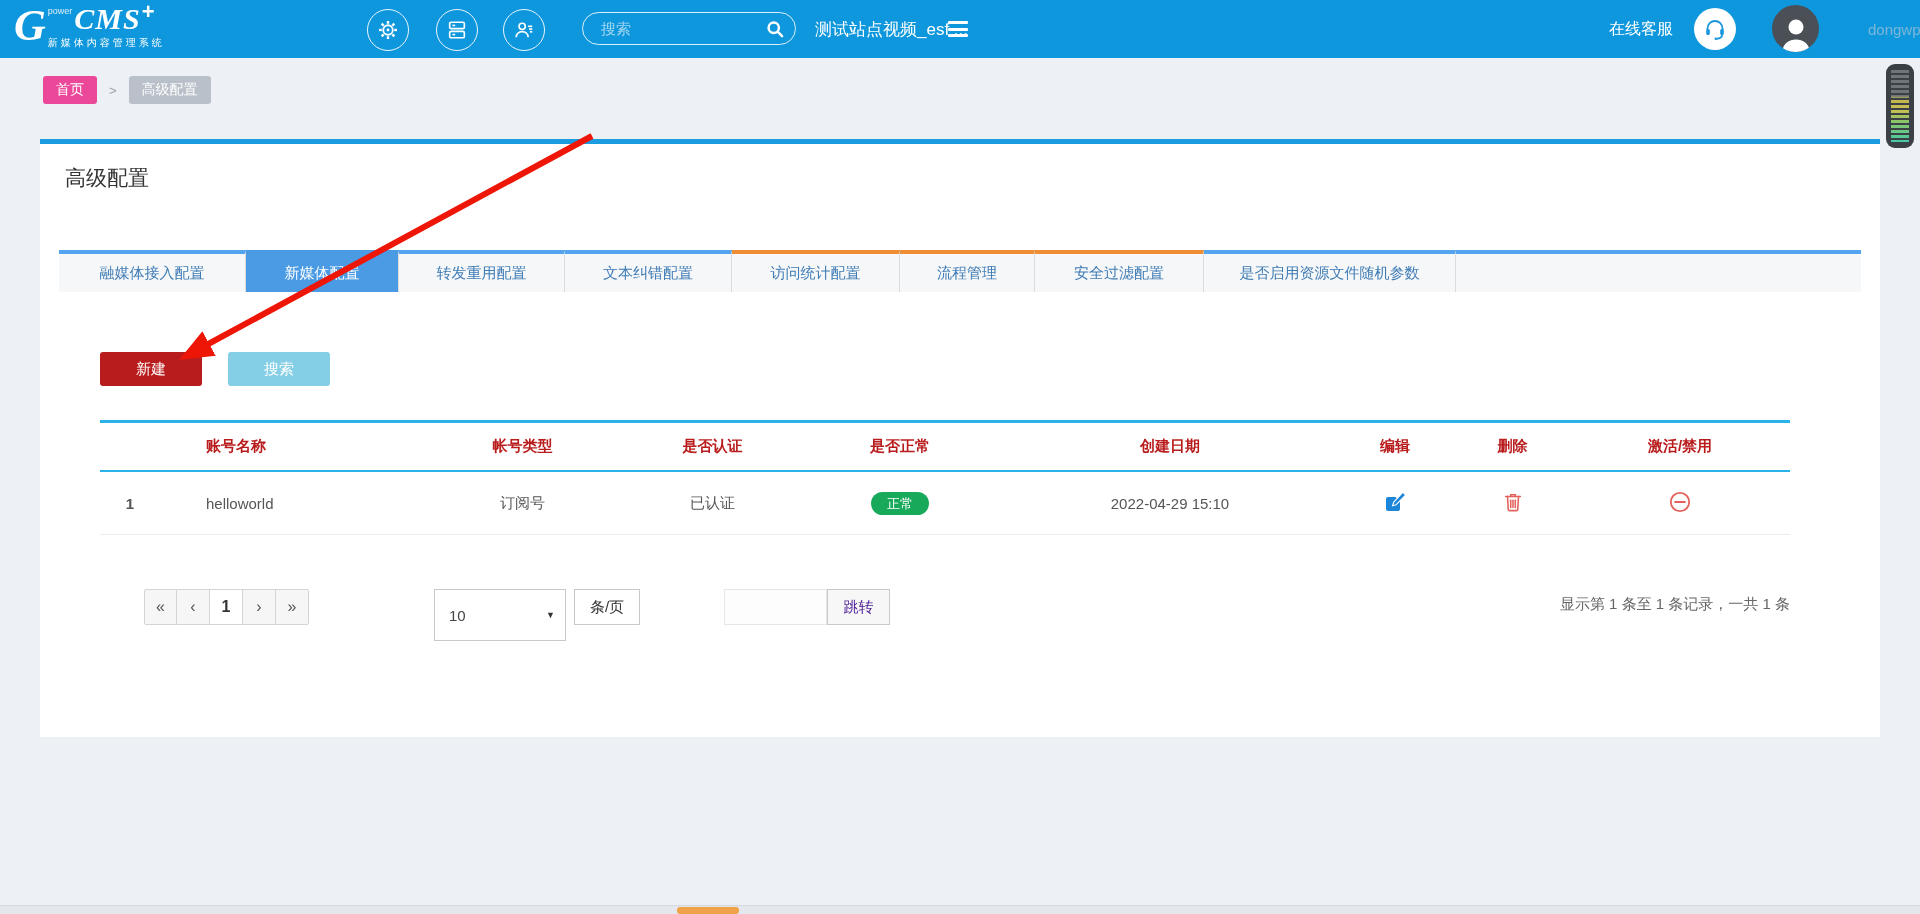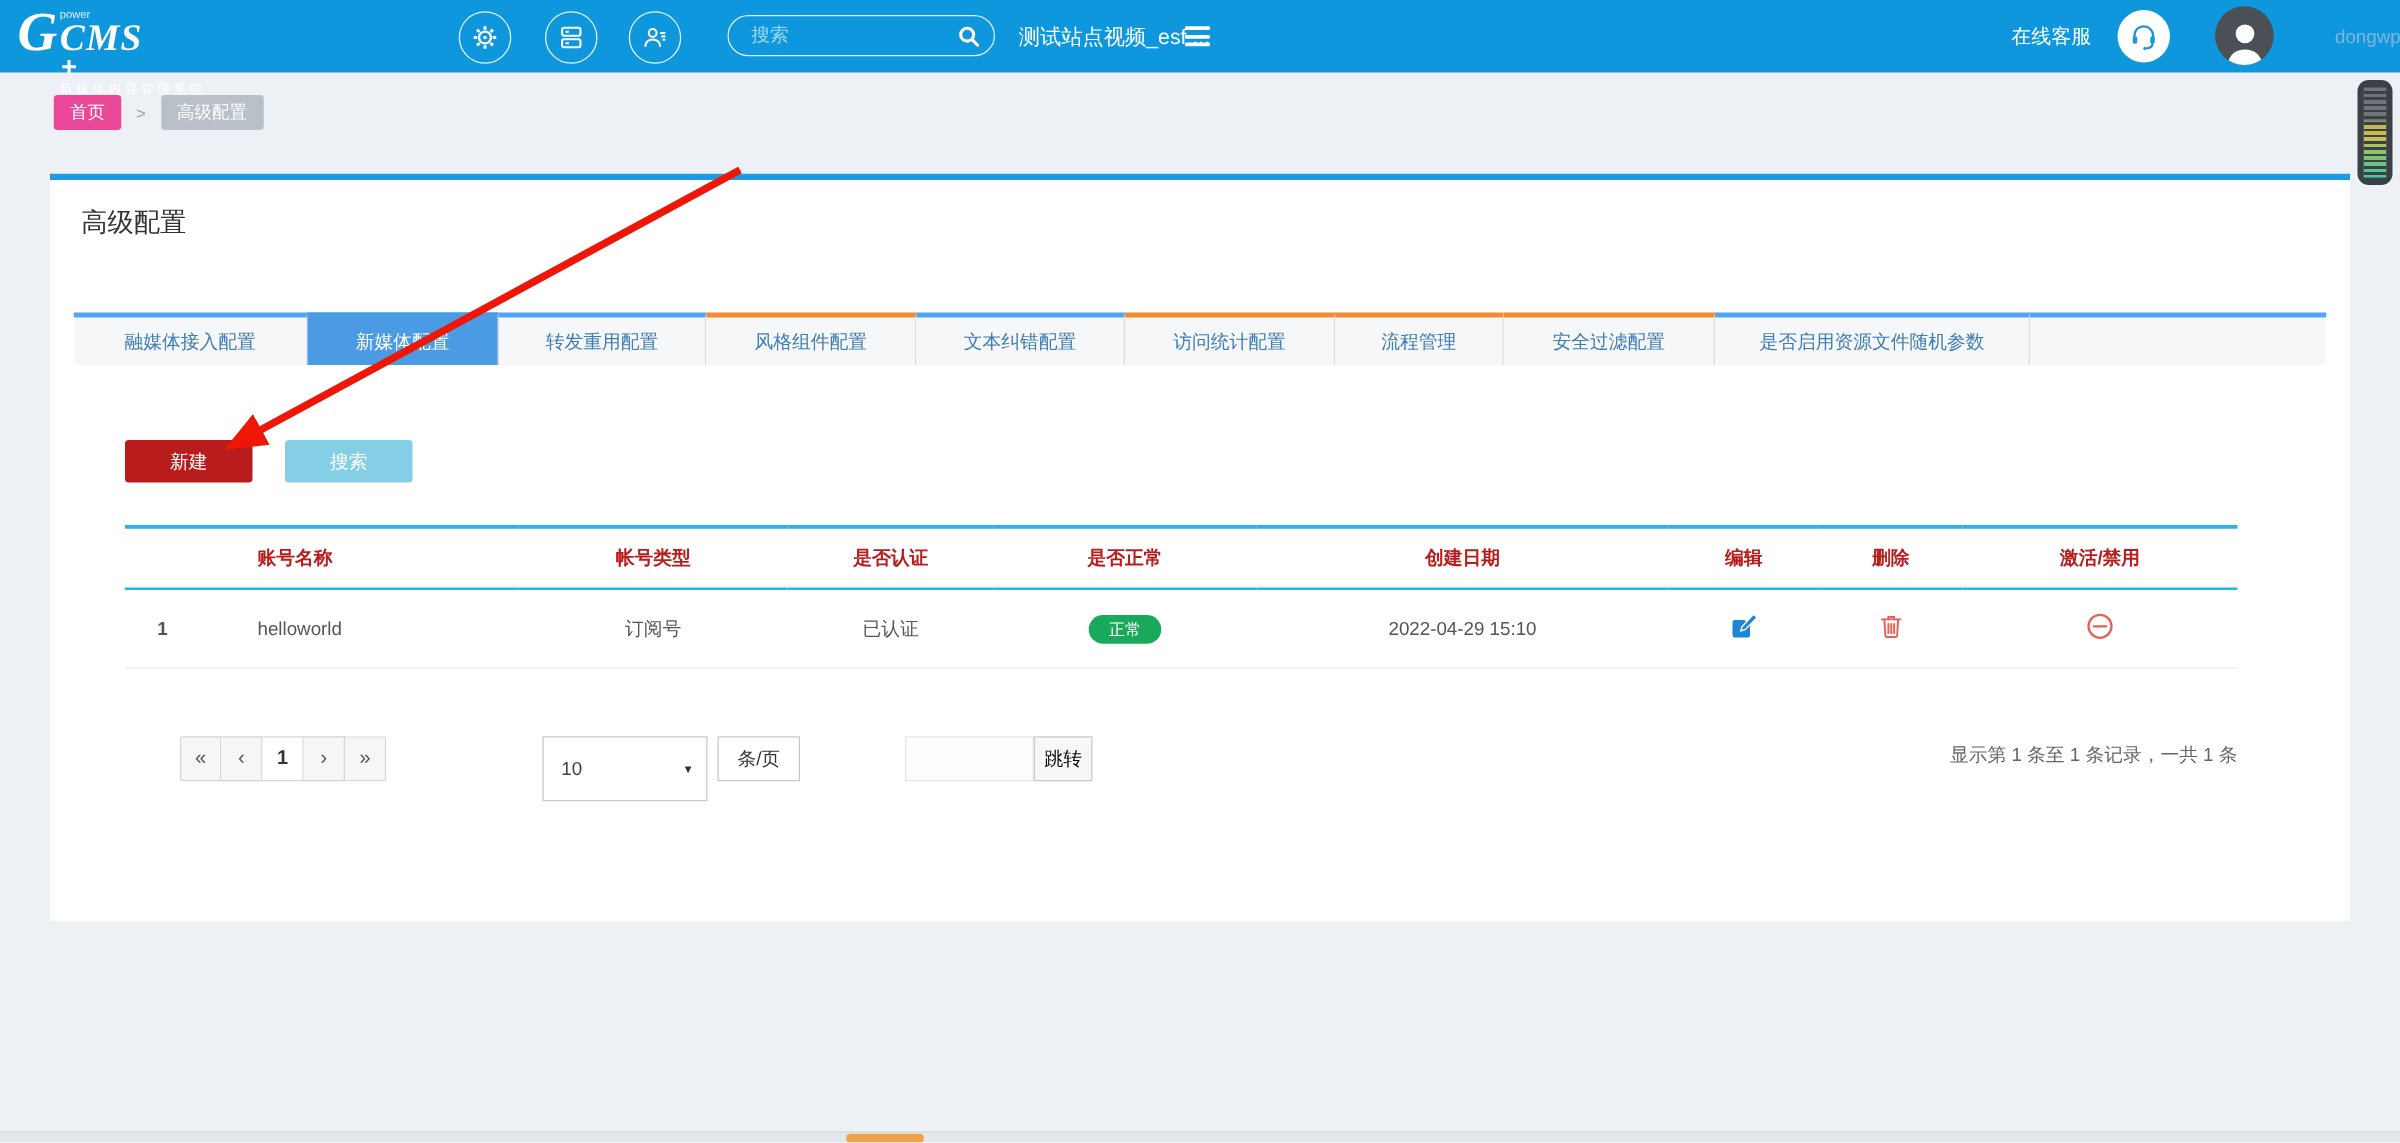--- a/index.html
+++ b/index.html
@@ -5,21 +5,21 @@
   html,body{margin:0;padding:0;}
   body{width:1920px;height:914px;overflow:hidden;background:#edf1f5;
        font-family:"Liberation Sans","DejaVu Sans",sans-serif;}
   .viewport{position:relative;width:1920px;height:914px;}
 
   
   .top-header{position:absolute;left:0;top:0;width:1920px;height:58px;background:#0e97dc;}
   .logo{position:absolute;left:14px;top:4px;display:flex;align-items:flex-start;color:#fff;}
   .logo-g{font:italic bold 44px "Liberation Serif","DejaVu Serif",serif;line-height:44px;margin-right:2px;}
   .logo-main{display:flex;flex-direction:column;}
-  .logo-row{display:flex;align-items:flex-start;flex-direction:column;}
+  .logo-row{display:flex;align-items:flex-start;}
   .logo-power{font-size:9px;opacity:.85;margin:2px 2px 0 0;}
   .logo-brand{font:italic bold 30px "Liberation Serif","DejaVu Serif",serif;letter-spacing:1px;line-height:30px;}
   .logo-plus{font:bold 22px "Liberation Sans",sans-serif;line-height:16px;margin-left:1px;}
   .logo-sub{font-size:10px;letter-spacing:3px;margin-top:2px;white-space:nowrap;}
   .hicon{position:absolute;top:9px;width:40px;height:40px;border:1.5px solid rgba(255,255,255,.9);
          border-radius:50%;display:flex;align-items:center;justify-content:center;cursor:pointer;}
   .search-pill{position:absolute;left:582px;top:12px;width:214px;height:33px;border:1.5px solid rgba(255,255,255,.85);
                border-radius:18px;display:flex;align-items:center;padding:0 10px 0 16px;box-sizing:border-box;}
   .search-pill input{flex:1;background:transparent;border:none;outline:none;color:#fff;font-size:15px;min-width:0;}
   .search-pill input::placeholder{color:rgba(255,255,255,.6);}
@@ -90,22 +90,22 @@
   .pager-btn.current{background:#fff;font-weight:bold;color:#333;}
   .page-size-select{position:absolute;left:334px;top:2px;width:132px;height:52px;box-sizing:border-box;
                     border:1px solid #c9c9c9;background:#fff;display:flex;align-items:center;
                     padding:0 10px 0 14px;color:#444;font-size:15px;cursor:pointer;}
   .page-size-select .sel-caret{margin-left:auto;font-size:9px;color:#333;}
   .per-page-box{position:absolute;left:474px;top:2px;width:66px;height:36px;box-sizing:border-box;
                 border:1px solid #c9c9c9;background:#fff;display:flex;align-items:center;
                 justify-content:center;color:#333;font-size:15px;}
   .jump-input{position:absolute;left:624px;top:2px;width:103px;height:36px;box-sizing:border-box;
               border:1px solid #e6e6e6;background:#fdfdfd;outline:none;padding:0 8px;font-size:15px;}
-  .jump-btn{position:absolute;left:727px;top:2px;width:47px;height:36px;box-sizing:border-box;
-            border:1px solid #c9c9c9;background:#f7f7f7;color:#000000;font-size:15px;
+  .jump-btn{position:absolute;left:727px;top:2px;width:63px;height:36px;box-sizing:border-box;
+            border:1px solid #c9c9c9;background:#f7f7f7;color:#4c1d95;font-size:15px;
             font-family:inherit;cursor:pointer;}
   .record-summary{position:absolute;right:0;top:8px;color:#666;font-size:15px;}
 
   
   .arrow-overlay{position:absolute;left:0;top:0;width:1920px;height:914px;pointer-events:none;z-index:50;}
 
   
   .scroll-meter{position:absolute;left:1886px;top:64px;width:28px;height:84px;background:#3a4045;
                 border-radius:9px;box-sizing:border-box;padding:6px 5px;}
   .scroll-meter .bars{width:100%;height:100%;
@@ -213,21 +213,20 @@
     <span class="crumb crumb-current">高级配置</span>
   </nav>
 
   <section class="panel">
     <h1 class="page-title" style="font-weight:normal;margin:0;">高级配置</h1>
 
     <div class="tabs">
       <div class="tab accent-blue" style="width:187px">融媒体接入配置</div>
       <div class="tab active" style="width:153px">新媒体配置</div>
       <div class="tab accent-blue" style="width:166px">转发重用配置</div>
-      <div class="tab accent-orange" style="width:168px">风格组件配置</div>
       <div class="tab accent-blue" style="width:167px">文本纠错配置</div>
       <div class="tab accent-orange" style="width:168px">访问统计配置</div>
       <div class="tab accent-orange" style="width:135px">流程管理</div>
       <div class="tab accent-orange" style="width:169px">安全过滤配置</div>
       <div class="tab accent-blue" style="width:252px">是否启用资源文件随机参数</div>
       <div class="tab accent-blue tab-empty" style="flex:1"></div>
     </div>
 
     <div class="toolbar">
       <button class="btn btn-new">新建</button>

